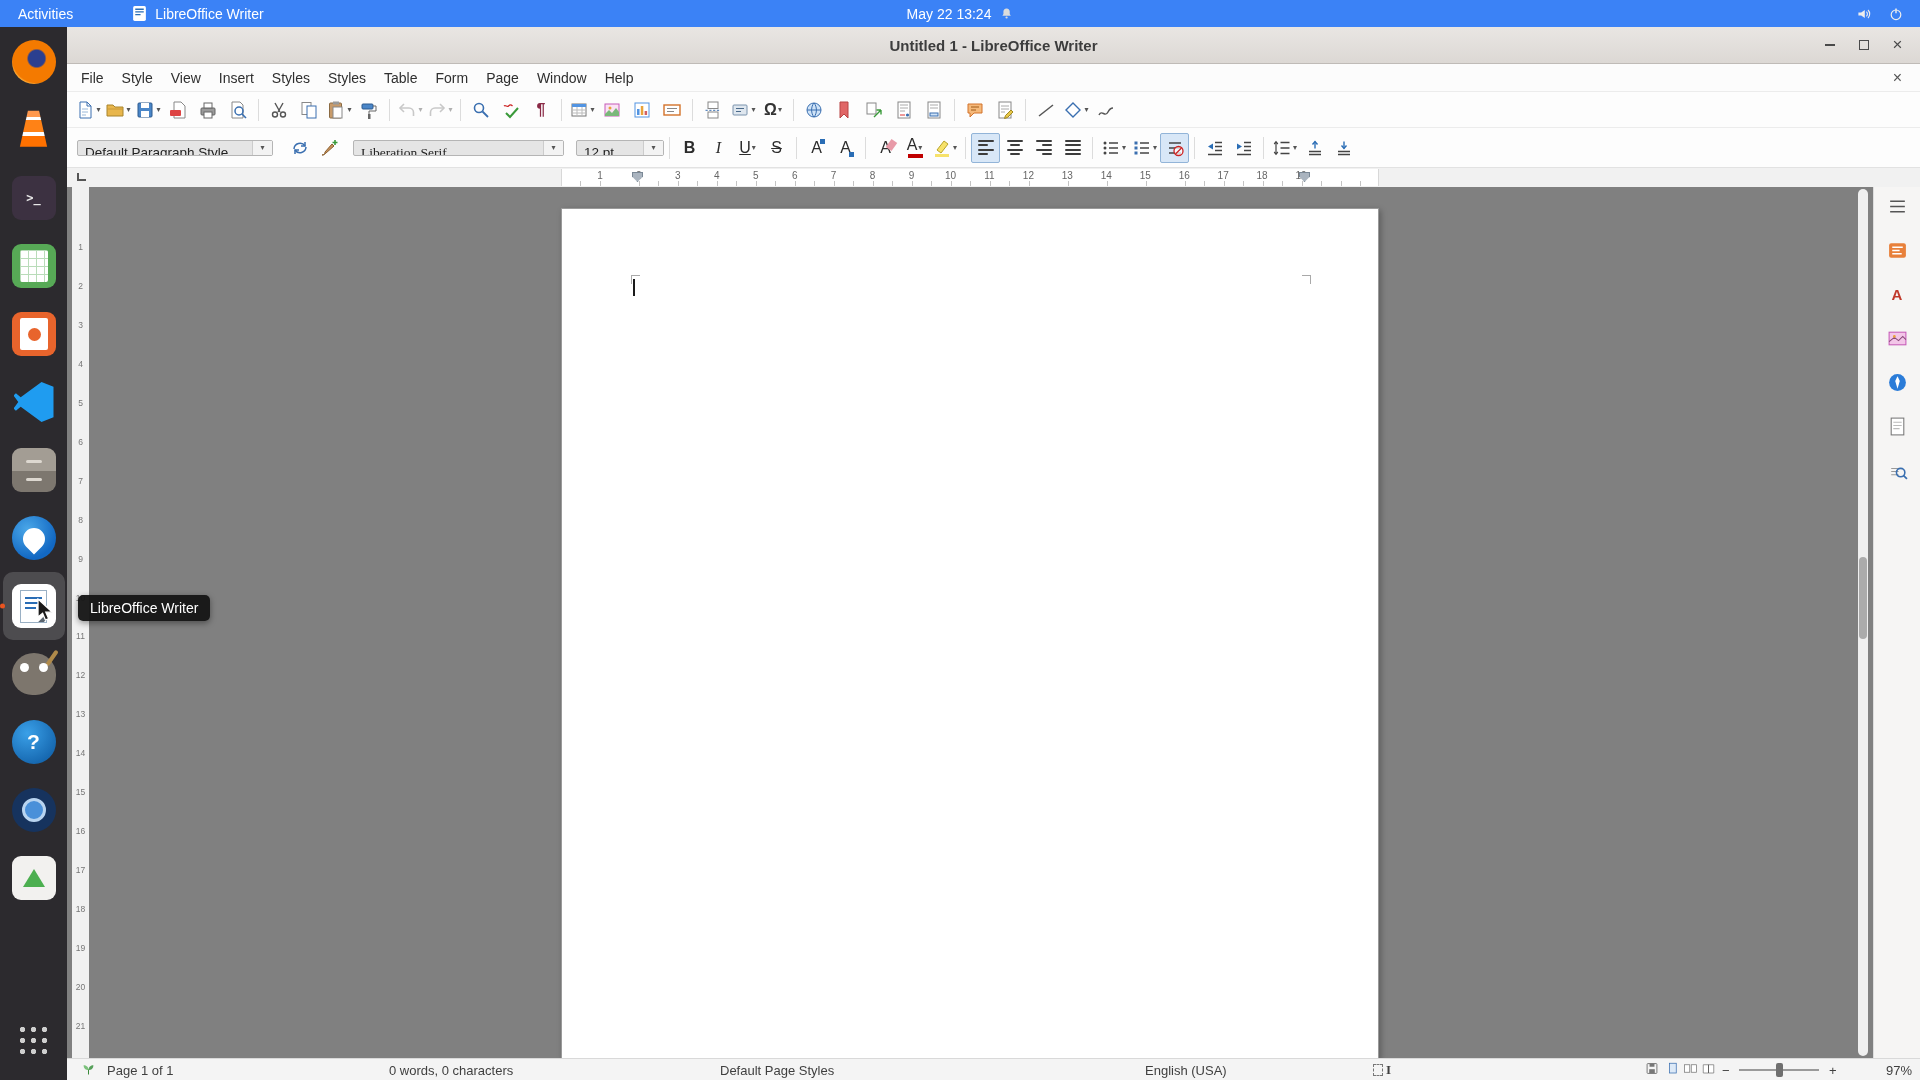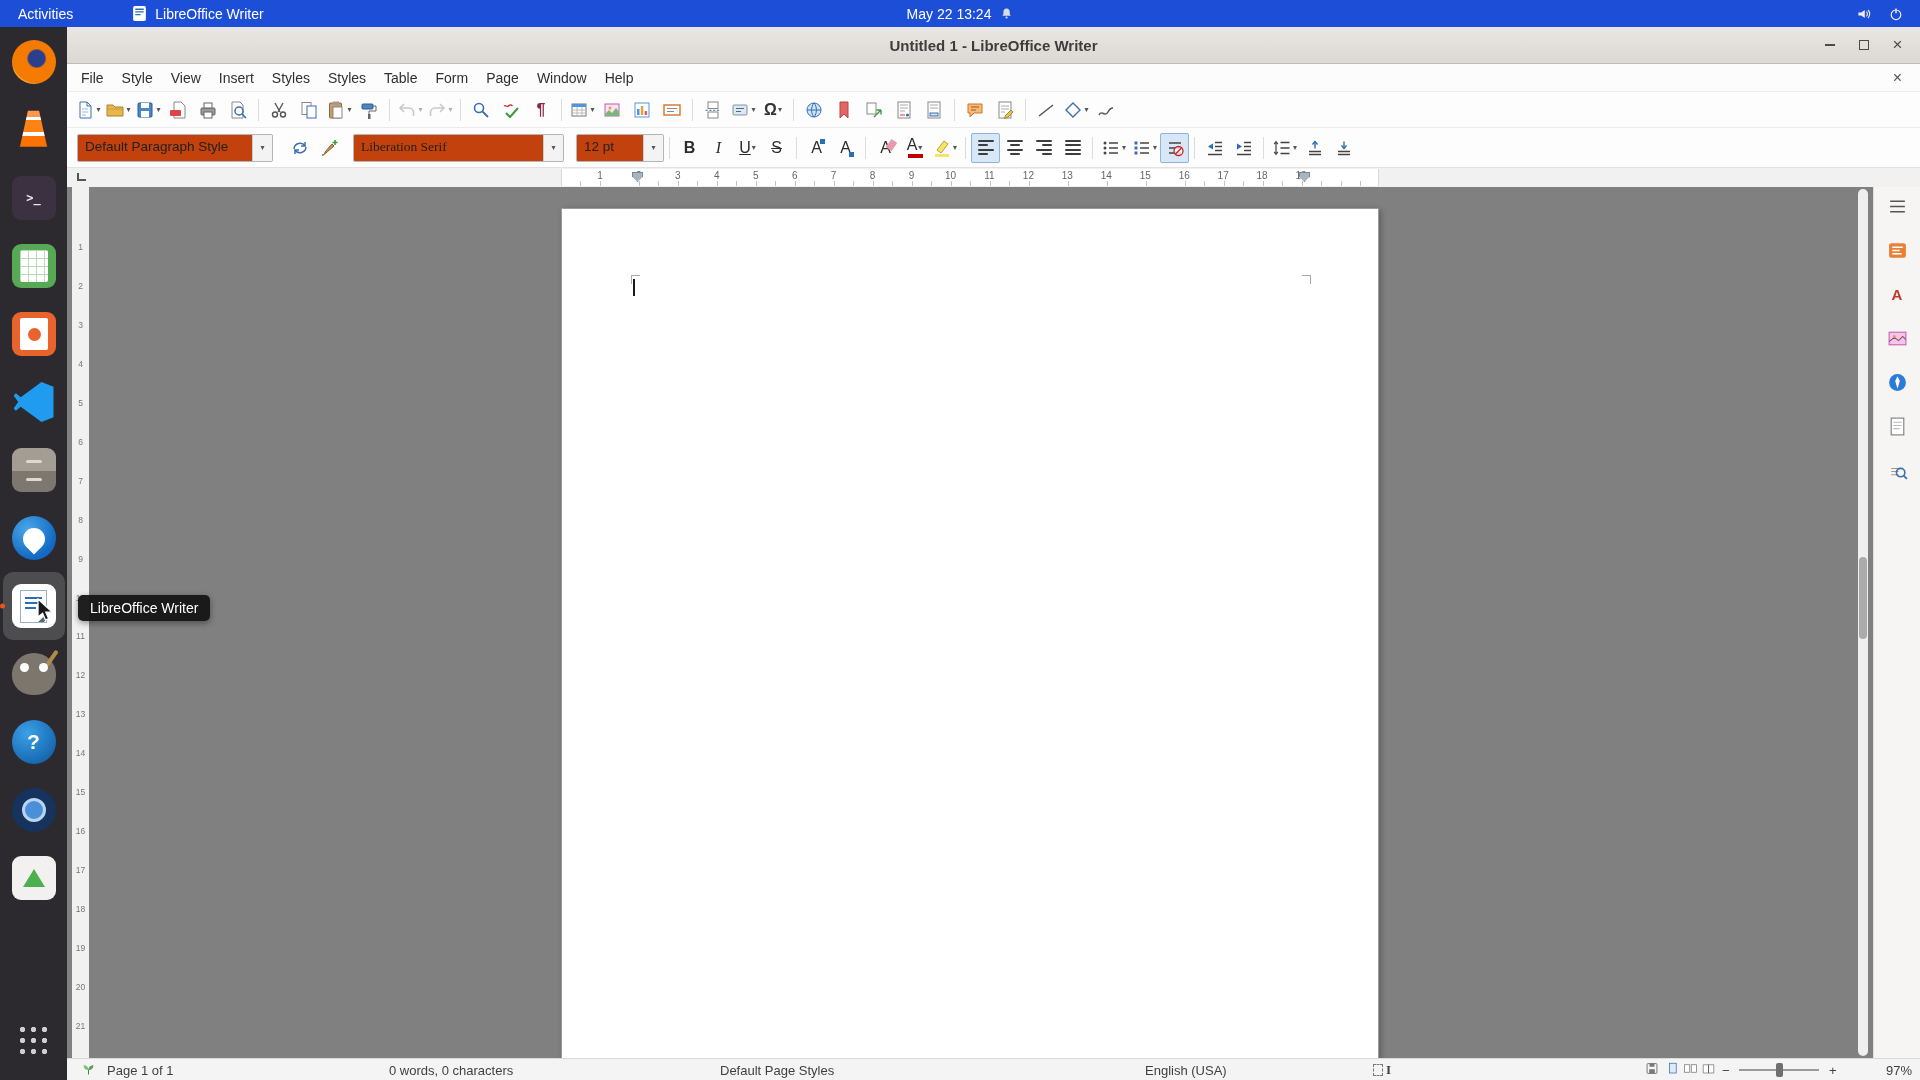--- a/index.html
+++ b/index.html
@@ -1,21 +1,21 @@
 <!DOCTYPE html>
 <html><head>
 <meta charset="utf-8">
 <style>
   *{margin:0;padding:0;box-sizing:border-box}
   html,body{width:1920px;height:1080px;overflow:hidden}
   body{font-family:"Liberation Sans",sans-serif;background:#000;position:relative}
   .screen{position:absolute;inset:0;width:1920px;height:1080px}
 
   
-  .topbar{position:absolute;left:0;top:0;width:1920px;height:27px;background:#1d4ed8;color:#fff;display:flex;align-items:center;font-size:14px;z-index:40}
+  .topbar{position:absolute;left:0;top:0;width:1920px;height:27px;background:#3b82f6;color:#fff;display:flex;align-items:center;font-size:14px;z-index:40}
   .tb-activities{padding:0 18px;height:100%;display:flex;align-items:center}
   .tb-app{display:flex;align-items:center;gap:7px;margin-left:40px}
   .tb-clockwrap{position:absolute;left:50%;transform:translateX(-50%);display:flex;align-items:center;gap:8px}
   .tb-right{margin-left:auto;display:flex;align-items:center;gap:16px;padding-right:16px}
 
   
   .dock{position:absolute;left:0;top:27px;width:67px;height:1053px;background:#2c2a2e;display:flex;flex-direction:column;align-items:center;padding-top:1px;z-index:30}
   .ditem{width:62px;height:68px;display:flex;align-items:center;justify-content:center;position:relative;border-radius:10px}
   .ditem.active{background:rgba(255,255,255,.16)}
   .rundot{position:absolute;left:-3px;top:50%;transform:translateY(-50%);width:5px;height:5px;border-radius:50%;background:#e95420}
@@ -72,21 +72,21 @@
   .tb{height:30px;min-width:30px;border:none;background:none;display:flex;align-items:center;justify-content:center;padding:0 2px}
   .tb svg{width:20px;height:20px;flex:none}
   .dd{font-size:8px;color:#555;margin-left:1px}
   .sep{width:1px;height:22px;background:#dcdcdc;margin:0 5px;flex:none}
   .dis{opacity:.45}
   .glyph{font-size:16px;color:#2c2c2c;line-height:1}
   .g-pilcrow{color:#8a2a46;font-weight:bold}
   .g-omega{font-weight:bold;color:#333}
 
   .fmtbar{height:40px;display:flex;align-items:center;background:#fdfdfd;border-bottom:1px solid #e2e2e2;padding-left:10px;flex:none}
-  .combo{height:28px;border:1px solid #b5b5b5;border-radius:2px;background:#c2410c;display:flex;align-items:stretch;font-size:13.5px;color:#222;flex:none}
+  .combo{height:16px;border:1px solid #b5b5b5;border-radius:2px;background:#e5e5e5;display:flex;align-items:stretch;font-size:13.5px;color:#222;flex:none}
   .cval{padding:4px 7px;white-space:nowrap;overflow:hidden;flex:1}
   .cdd{width:20px;border-left:1px solid #ccc;display:flex;align-items:center;justify-content:center;font-size:8px;color:#555;background:#f3f3f3}
   .fbtn{height:30px;min-width:29px;border:1px solid transparent;background:none;display:flex;align-items:center;justify-content:center;padding:0 2px;position:relative}
   .fbtn.pressed{background:#d8e7f7;border:1px solid #92b4d8;border-radius:2px}
   .fbtn svg{width:20px;height:20px}
   .g-b{font-weight:bold}
   .g-i{font-family:"Liberation Serif",serif;font-style:italic}
   .g-u{text-decoration:underline}
   .g-s{text-decoration:line-through}
   .supmark{position:absolute;right:5px;top:5px;width:5px;height:5px;background:#2a6db5}

